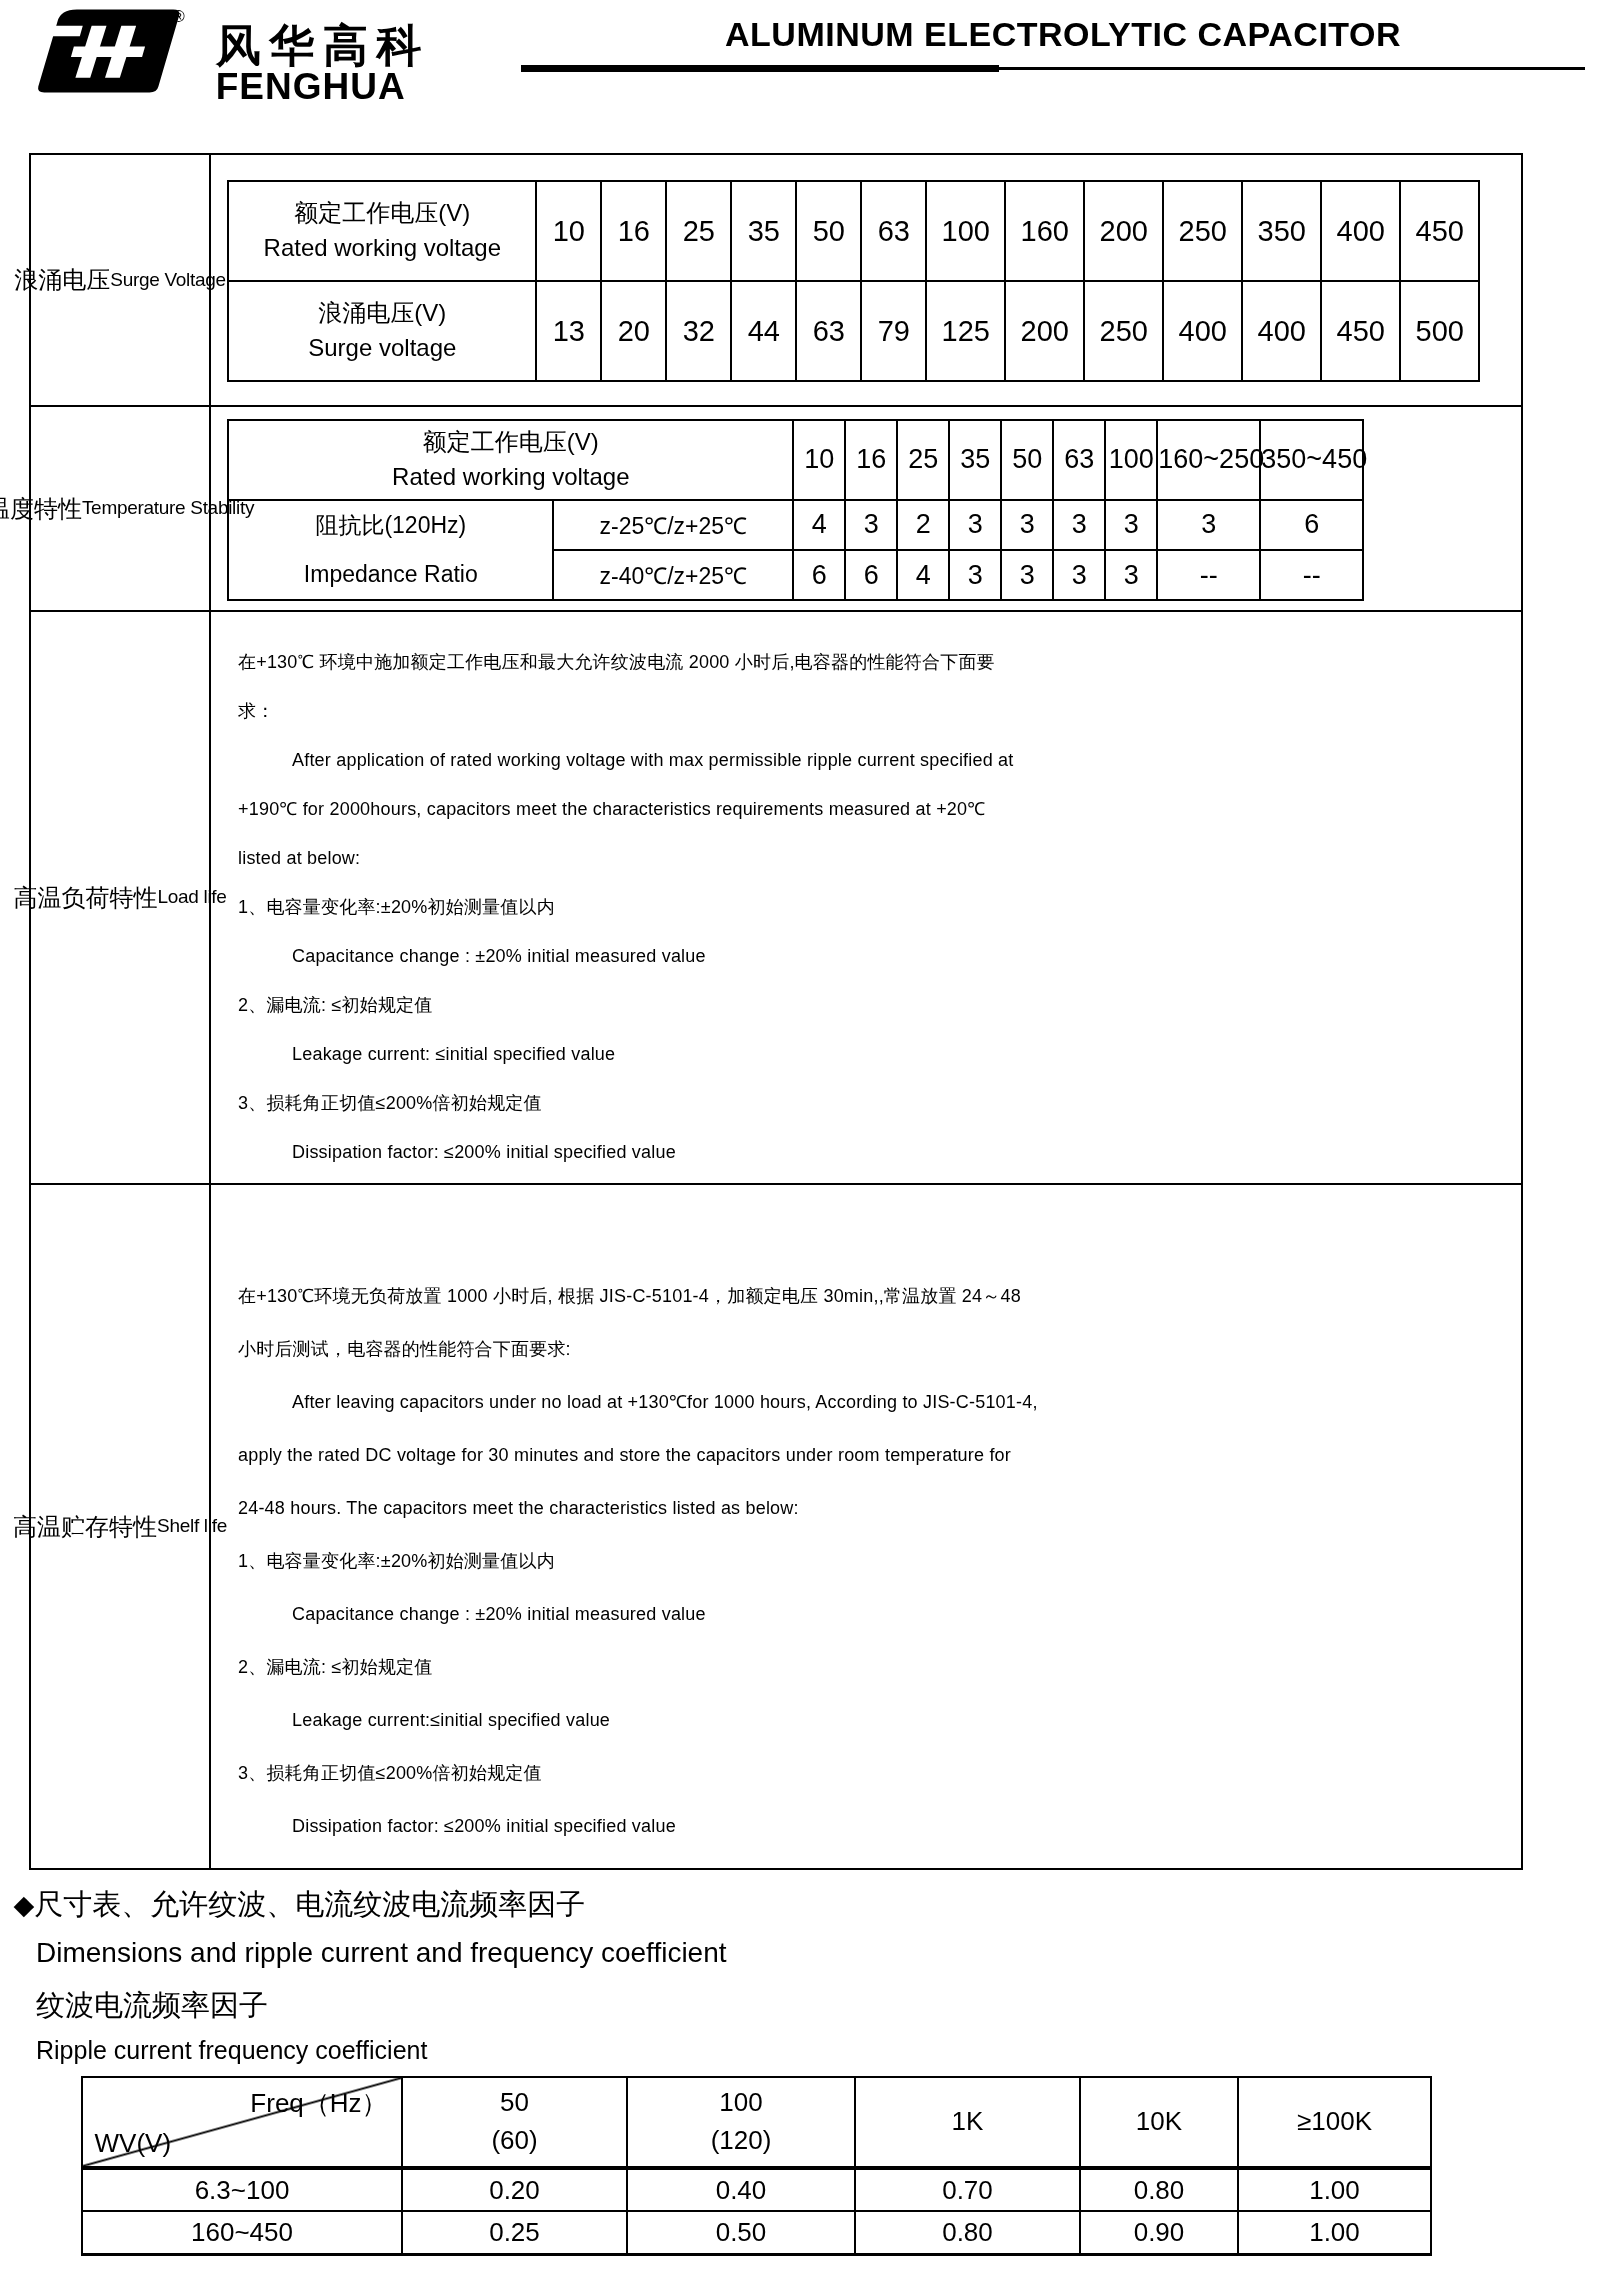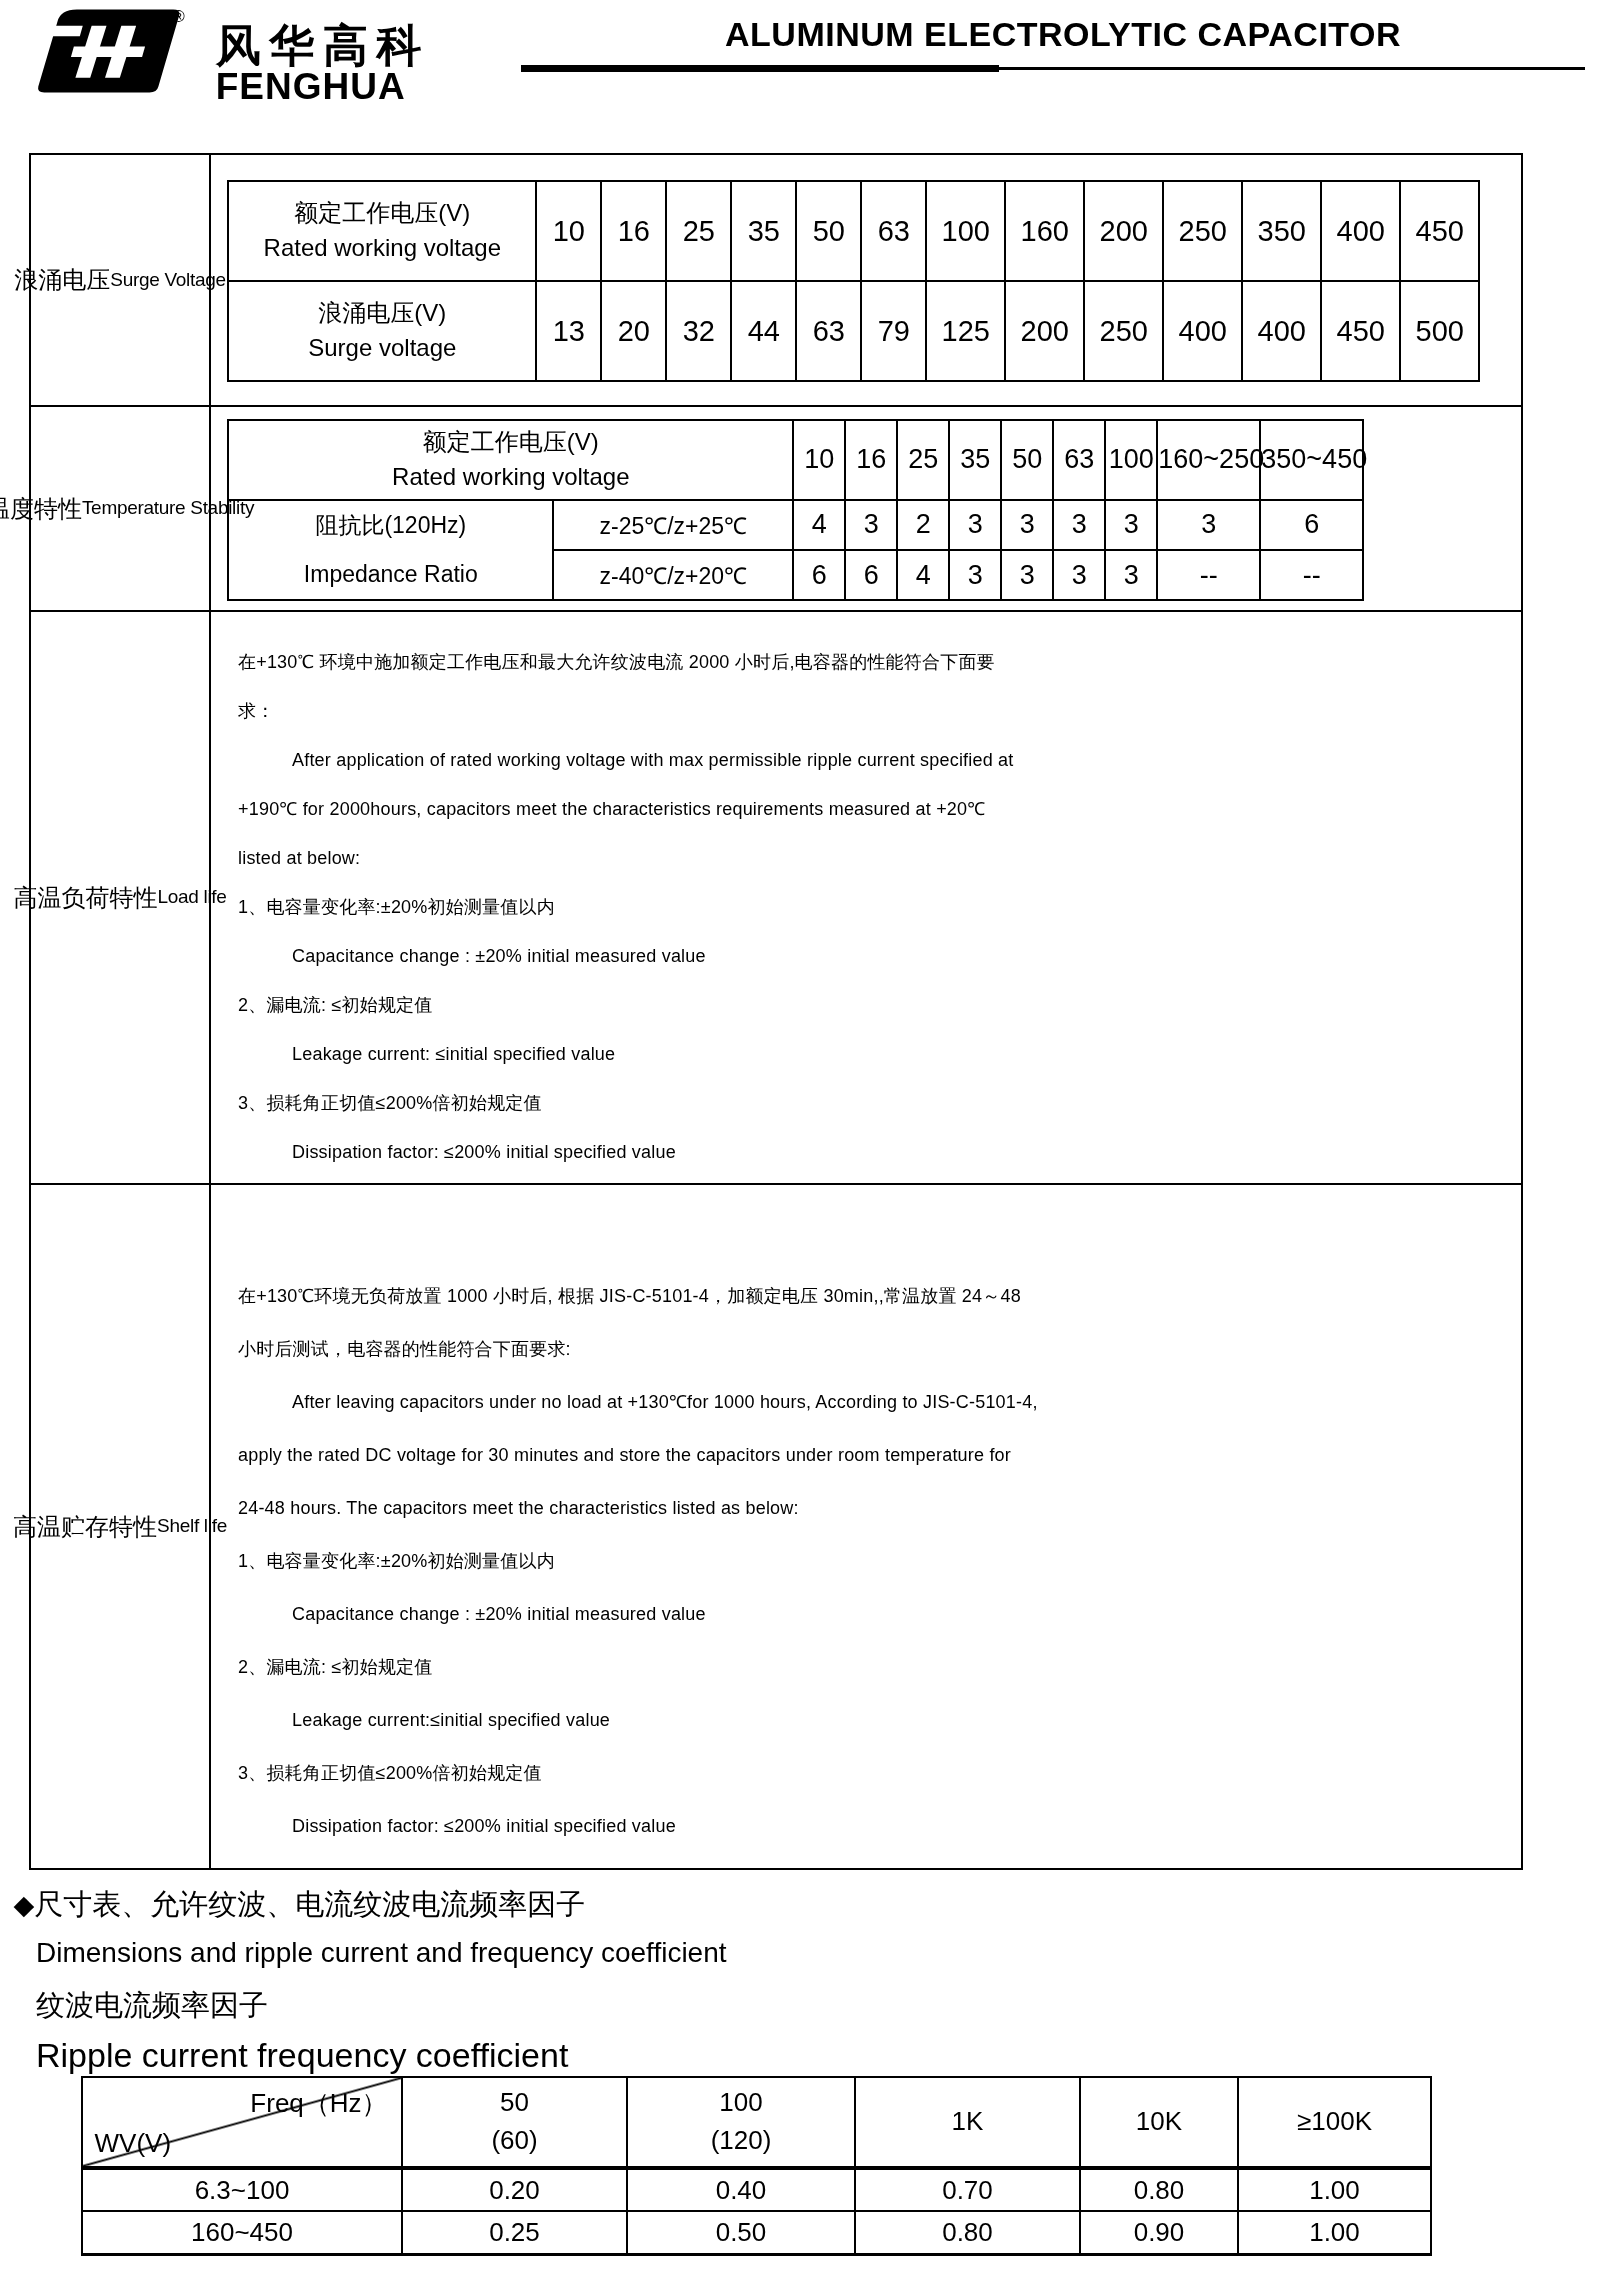--- a/index.html
+++ b/index.html
@@ -56,21 +56,21 @@
   .txt-shelf { padding-top:92px; }
   .line { font-size:18px; height:49px; line-height:38px; white-space:nowrap; letter-spacing:0.2px; }
   .txt-shelf .line { height:53px; }
   .line.ind { padding-left:54px; }
 
   
   .sec-h1 { position:absolute; left:13.4px; top:1885px; font-size:29px; white-space:nowrap;font-family:Liberation Serif, serif; }
   .sec-h1 .diamond { font-size:27px; }
   .sec-h2 { position:absolute; left:36px; top:1937px; font-size:28px; white-space:nowrap; }
   .sec-h3 { position:absolute; left:36px; top:1986px; font-size:29px; white-space:nowrap; }
-  .sec-h4 { position:absolute; left:36px; top:2036px; font-size:34px; white-space:nowrap; }
+  .sec-h4 { position:absolute; left:36px; top:2036px; font-size:25px; white-space:nowrap; }
 
   
   table.freq { position:absolute; left:81px; top:2076px; width:1348px; border-collapse:collapse; table-layout:fixed; }
   table.freq td { border:2.9px solid #000; text-align:center; vertical-align:middle; font-size:26px; }
   table.freq tr.fh td { height:91px; border-bottom:4.8px solid #000; }
   table.freq tr.fr td { height:43px; }
   table.freq tr.fr:last-child td { border-bottom:3.8px solid #000; }
   .corner {
     position:relative;
     background:linear-gradient(to bottom right, transparent calc(50% - 1.9px), #000 50%, transparent calc(50% + 1.9px));
@@ -218,21 +218,21 @@
             <td class="num2">3</td>
             <td class="num2">2</td>
             <td class="num2">3</td>
             <td class="num2">3</td>
             <td class="num2">3</td>
             <td class="num2">3</td>
             <td class="num2">3</td>
             <td class="num2">6</td>
           </tr>
           <tr>
-            <td class="tr1 cond">z-40℃/z+20℃</td>
+            <td class="tr1 cond">z-40℃/z+25℃</td>
             <td class="num2">6</td>
             <td class="num2">6</td>
             <td class="num2">4</td>
             <td class="num2">3</td>
             <td class="num2">3</td>
             <td class="num2">3</td>
             <td class="num2">3</td>
             <td class="num2">--</td>
             <td class="num2">--</td>
           </tr>

